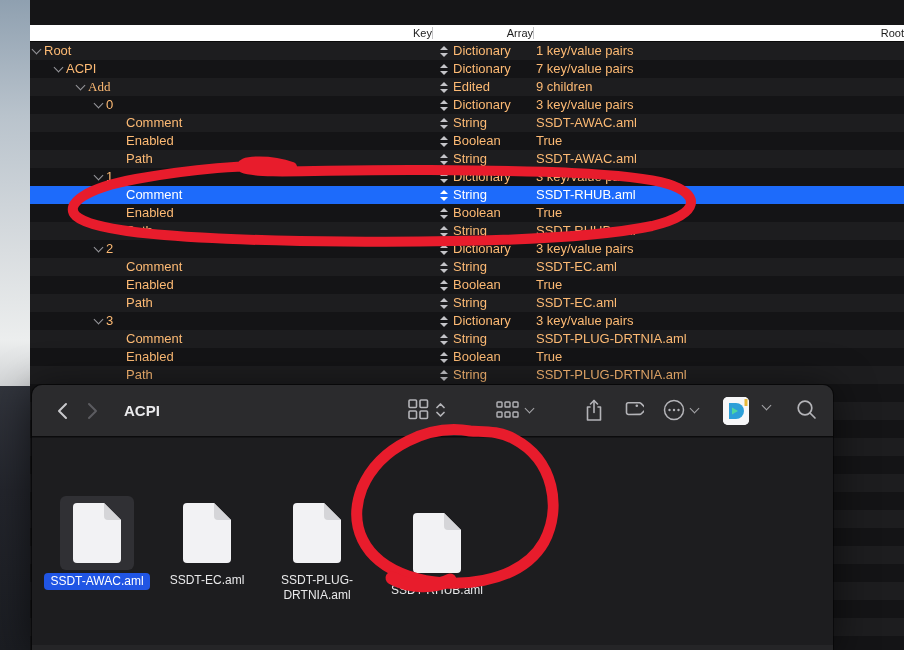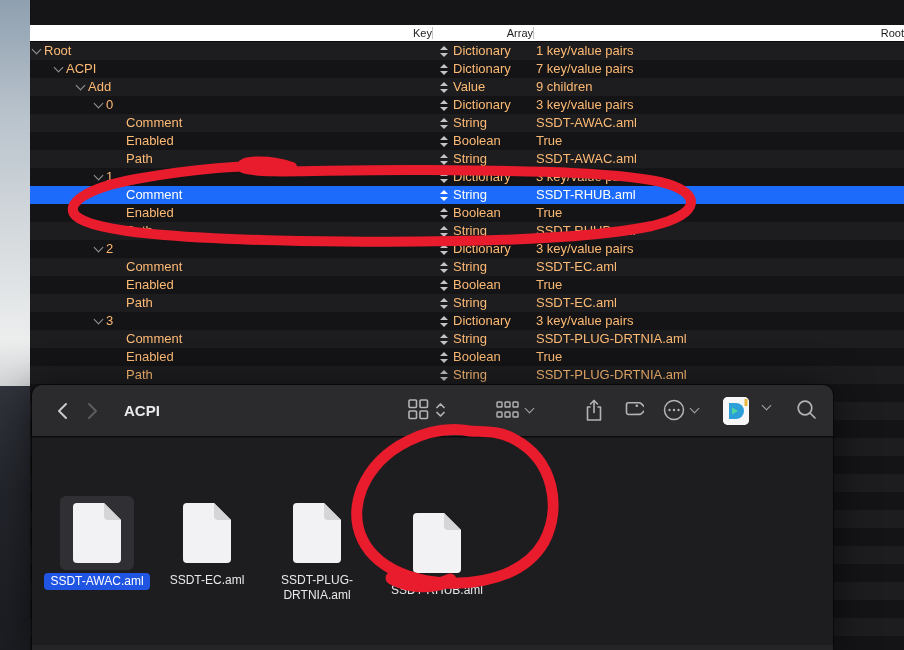--- a/index.html
+++ b/index.html
@@ -105,24 +105,24 @@
           <span class="disc" style="left: 24px;"></span>
           <span class="keytext" style="left: 36px;">ACPI</span>
           <span class="typecell">
             <span class="stepper"></span>
             <span>Dictionary</span>
           </span>
           <span class="valuetext">7 key/value pairs</span>
         </div>
         <div class="prow even" style="top: 36px;">
           <span class="disc" style="left: 46px;"></span>
-          <span class="keytext" style="left: 58px;">Add</span>
-          <span class="typecell">
-            <span class="stepper"></span>
-            <span>Value</span>
+          <span class="keytext" style="left: 58px; font-family: Liberation Serif, serif;">Add</span>
+          <span class="typecell">
+            <span class="stepper"></span>
+            <span>Edited</span>
           </span>
           <span class="valuetext">9 children</span>
         </div>
         <div class="prow odd" style="top: 54px;">
           <span class="disc" style="left: 64px;"></span>
           <span class="keytext" style="left: 76px;">0</span>
           <span class="typecell">
             <span class="stepper"></span>
             <span>Dictionary</span>
           </span>

